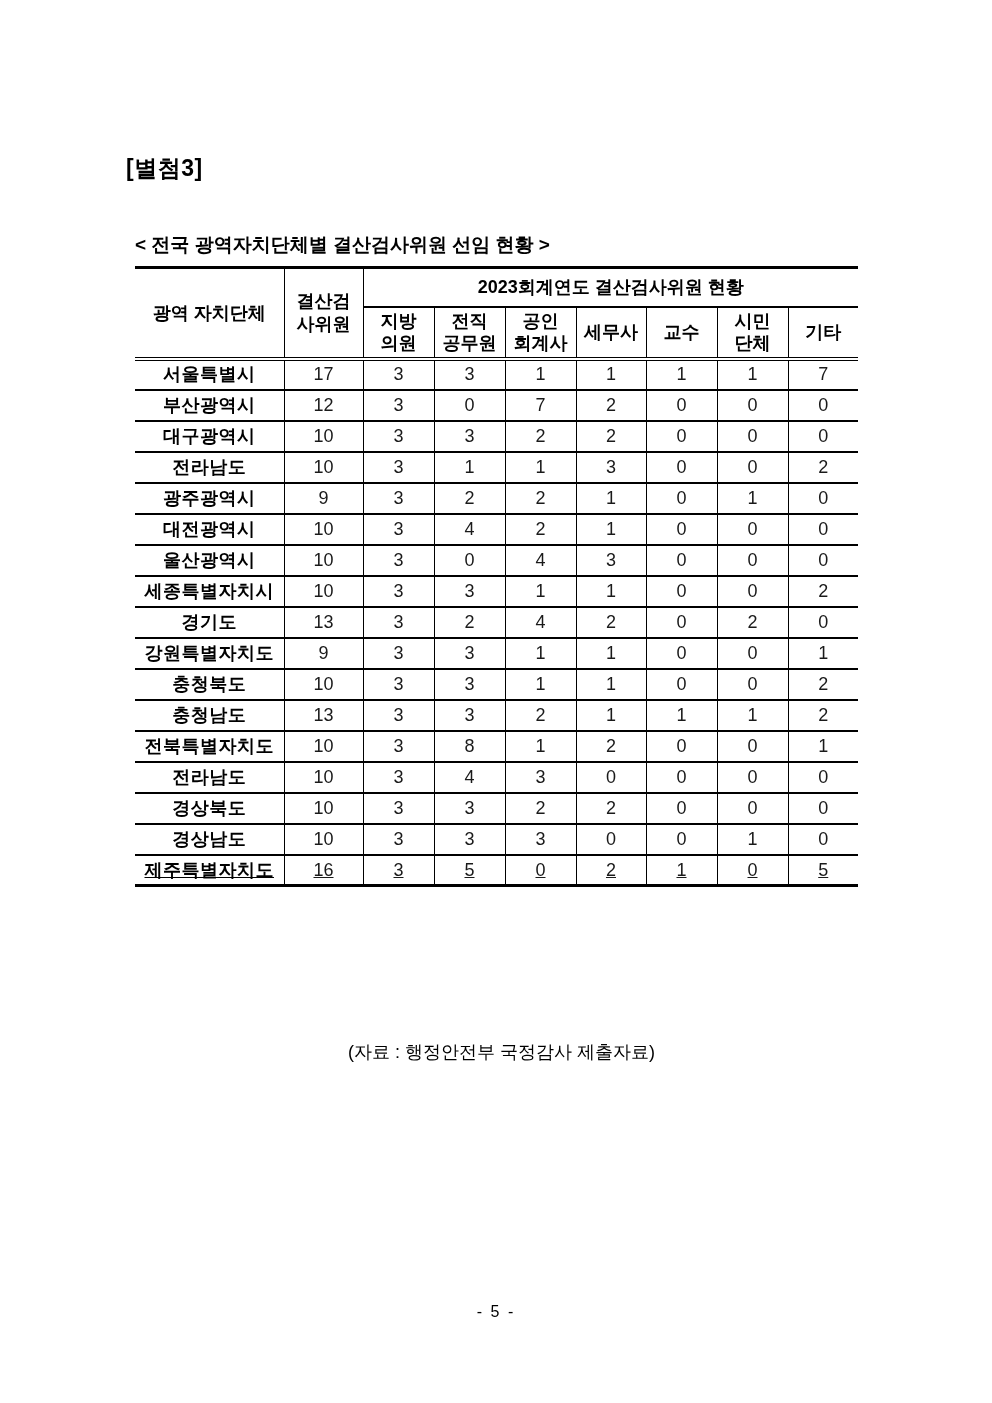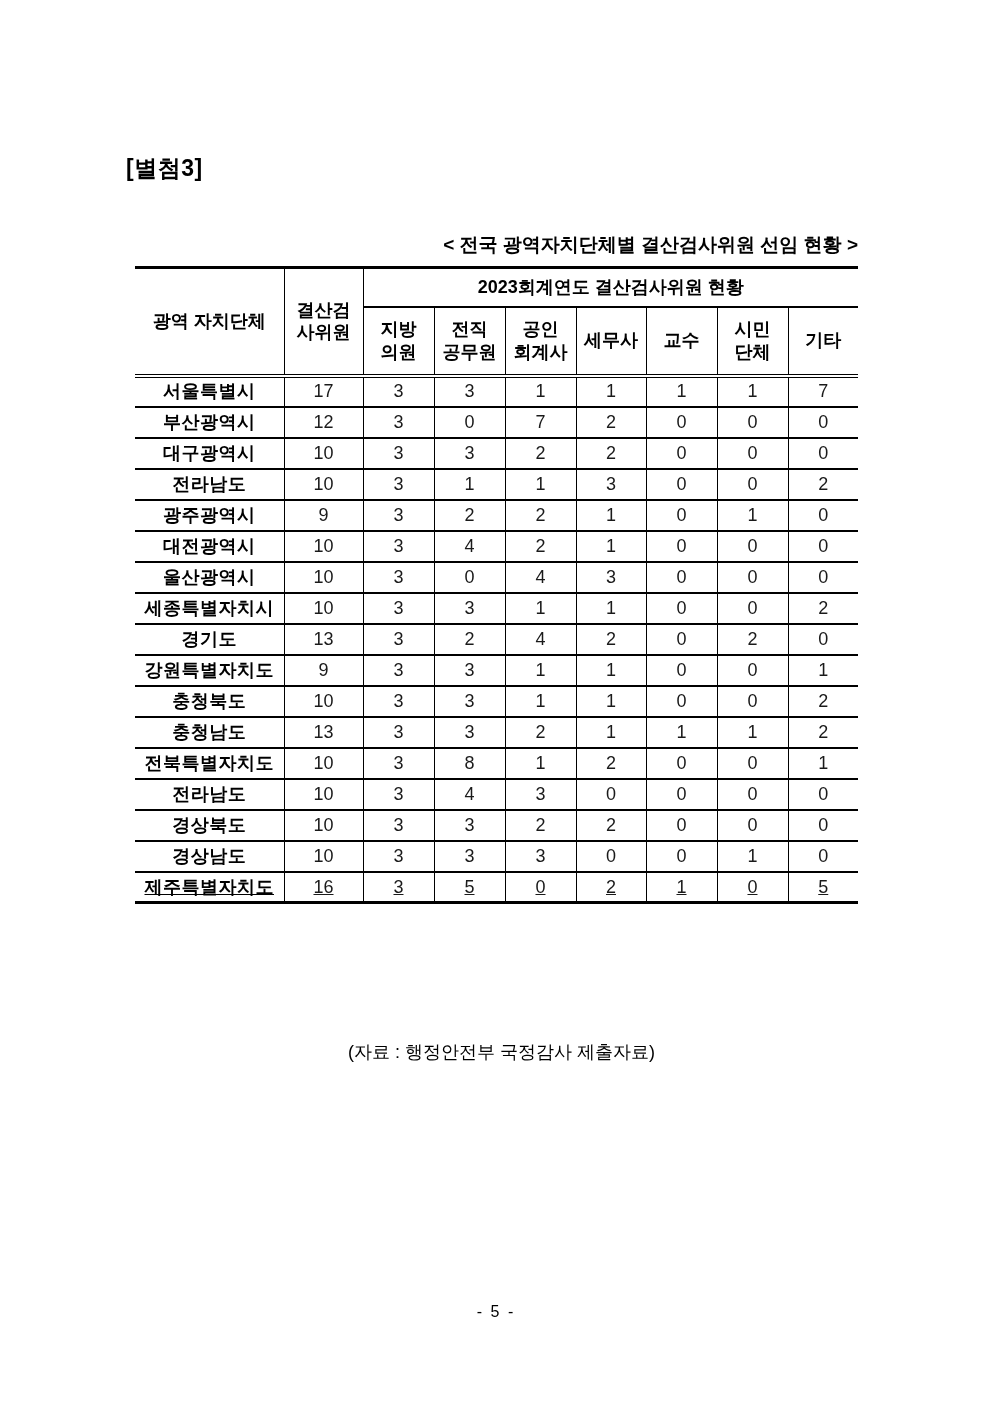--- a/index.html
+++ b/index.html
@@ -23,21 +23,21 @@
     top: 153px;
     font-size: 23px;
     font-weight: bold;
     letter-spacing: 0.5px;
   }
   .table-title {
     position: absolute;
     left: 135px;
     top: 232px;
     width: 723px;
-    text-align: right;
+    text-align: left;
     font-size: 19px;
     font-weight: bold;
     white-space: nowrap;
   }
   table.audit-table {
     position: absolute;
     left: 135px;
     top: 266px;
     width: 723px;
     border-collapse: collapse;
@@ -55,21 +55,21 @@
     font-size: 18px;
     line-height: 1.25;
   }
   table.audit-table th:first-child,
   table.audit-table td:first-child { border-left: none; }
   table.audit-table th:last-child,
   table.audit-table td:last-child { border-right: none; }
   thead th { font-weight: bold; }
   .group-header-row { height: 39px; }
   th.group-h { border-bottom: 2px solid #000; margin-left: 40px; }
-  .sub-header-row { height: 69px; }
+  .sub-header-row { height: 52px; }
   th.rowspan-h, .sub-header-row th { border-bottom: 4px double #000; }
   .pre { white-space: pre-line; }
   tbody tr { height: 31px; }
   tbody td { border-bottom: 2px solid #000; }
   tbody tr:last-child td { border-bottom: none; text-decoration: underline; }
   td.region-cell {
     font-weight: 600;
     letter-spacing: 0.5px;
   }
   td.value-cell {

